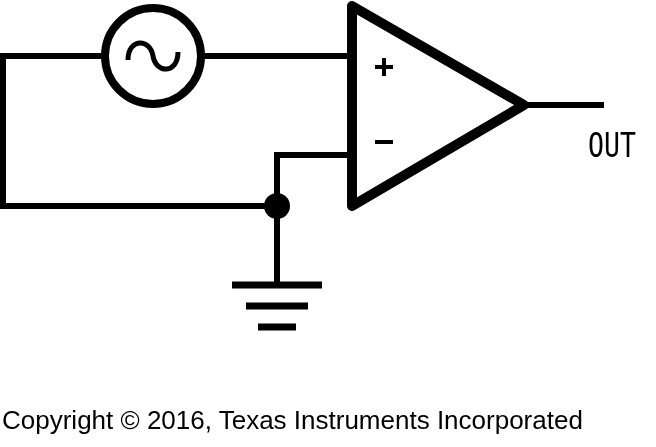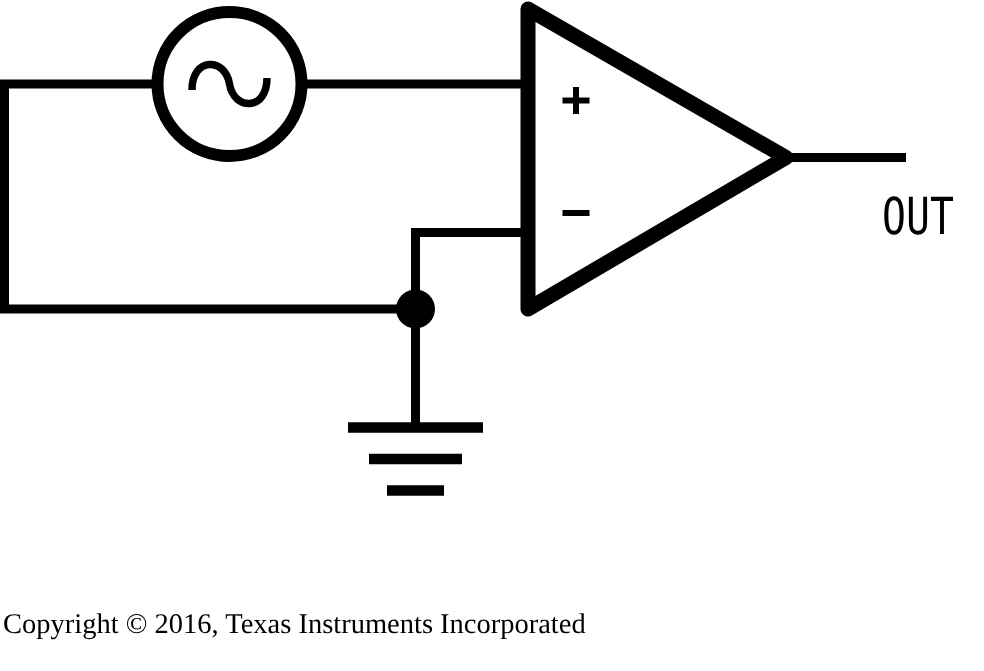--- a/index.html
+++ b/index.html
@@ -7,22 +7,22 @@
     #schematic { position: absolute; left: 0; top: 0; }
     .out-label {
       position: absolute; left: 588px; top: 128px;
       font-family: "DejaVu Sans Mono", monospace;
       font-size: 34px; color: #000; letter-spacing: 0px;
       transform: scaleX(0.78); transform-origin: left top;
       line-height: 1;
     }
     .copyright {
       position: absolute; left: 2px; top: 407px;
-      font-family: Liberation Serif, serif;
-      font-size: 19px; color: #000; white-space: nowrap;
+      font-family: Liberation Sans, sans-serif;
+      font-size: 26px; color: #000; white-space: nowrap;
       line-height: 1;
     }
   </style>
 </head>
 <body>
 
 <svg id="schematic" width="656" height="447" viewBox="0 0 656 447" xmlns="http://www.w3.org/2000/svg">
   <g fill="none" stroke="#000" stroke-width="6" stroke-linecap="square" stroke-linejoin="miter">
 
     <polyline points="100,56 3,56 3,206 277,206"></polyline>

